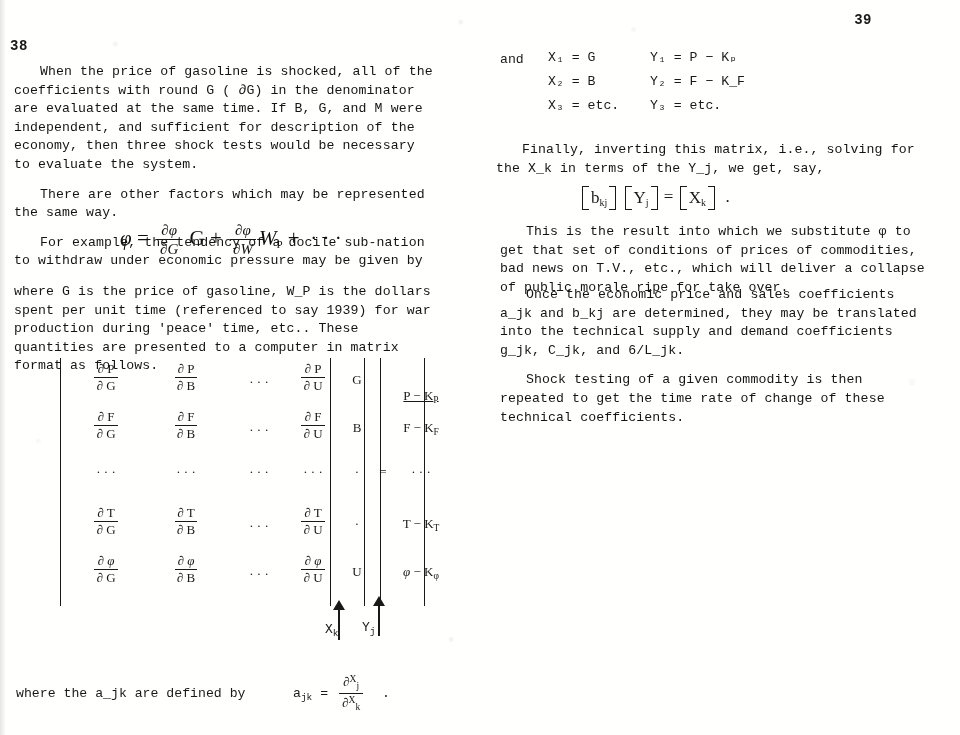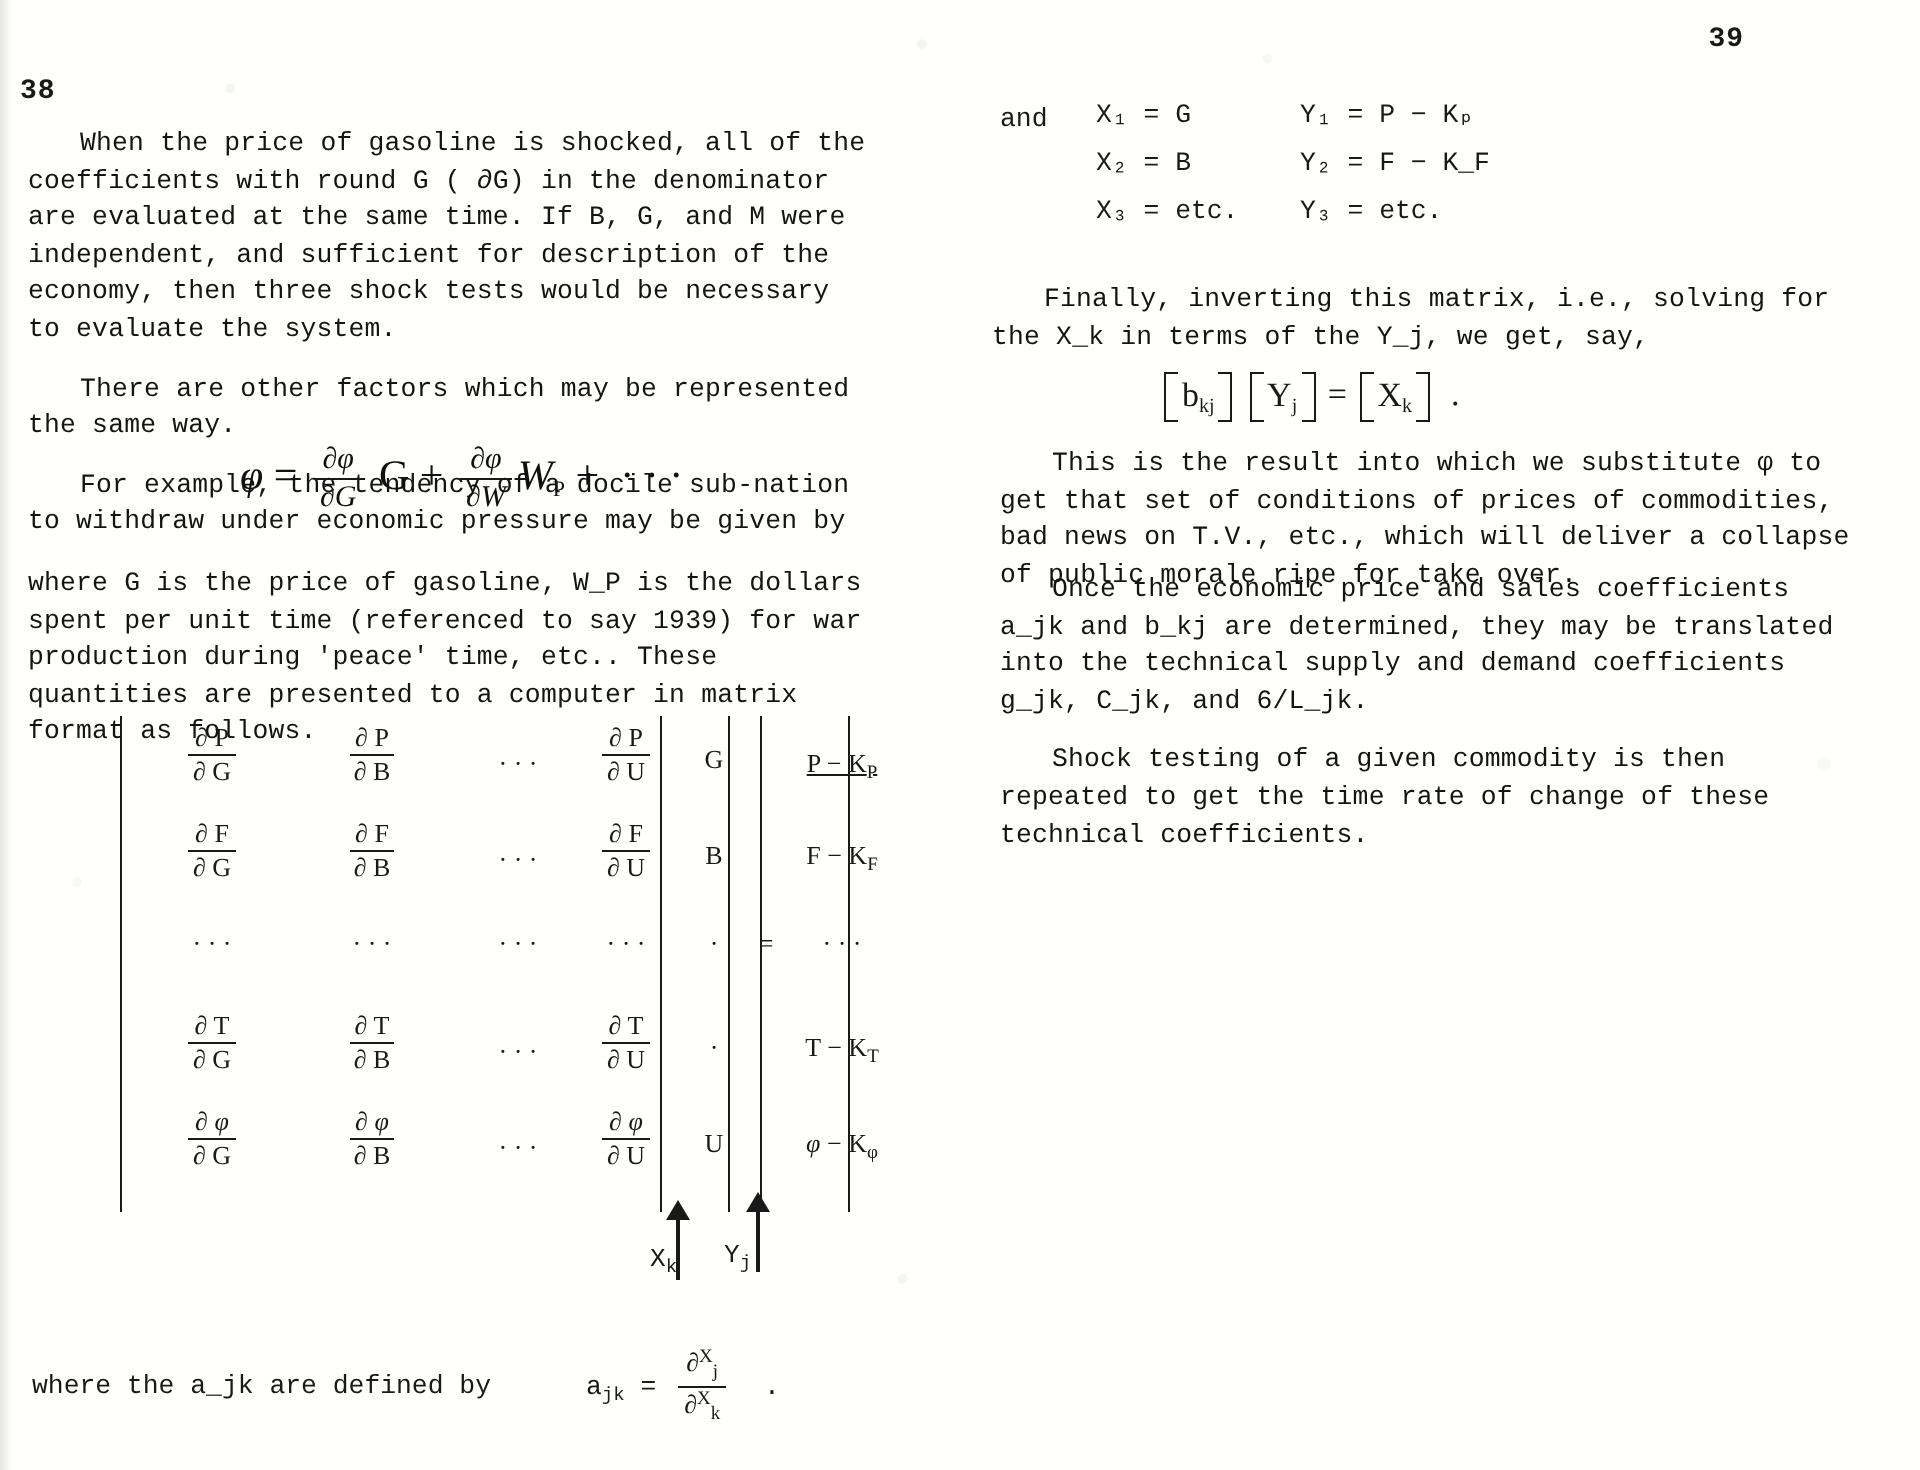--- a/index.html
+++ b/index.html
@@ -282,21 +282,21 @@
         <span class="frac m"><span class="num">∂ P</span><span class="den">∂ G</span></span>
       </div>
       <div class="cell c2">
         <span class="frac m"><span class="num">∂ P</span><span class="den">∂ B</span></span>
       </div>
       <div class="cell c3" style="top:12px;">·&nbsp;·&nbsp;·</div>
       <div class="cell c4">
         <span class="frac m"><span class="num">∂ P</span><span class="den">∂ U</span></span>
       </div>
       <div class="cell cv" style="top:10px;">G</div>
-      <div class="cell cr" style="top:12px;text-decoration:underline;">P − K<span class="sub">P</span></div>
+      <div class="cell cr" style="top:26px;text-decoration:underline;">P − K<span class="sub">P</span></div>
     </div>
 
     <div class="mrow" style="top:52px;">
       <div class="cell c1">
         <span class="frac m"><span class="num">∂ F</span><span class="den">∂ G</span></span>
       </div>
       <div class="cell c2">
         <span class="frac m"><span class="num">∂ F</span><span class="den">∂ B</span></span>
       </div>
       <div class="cell c3" style="top:12px;">·&nbsp;·&nbsp;·</div>

